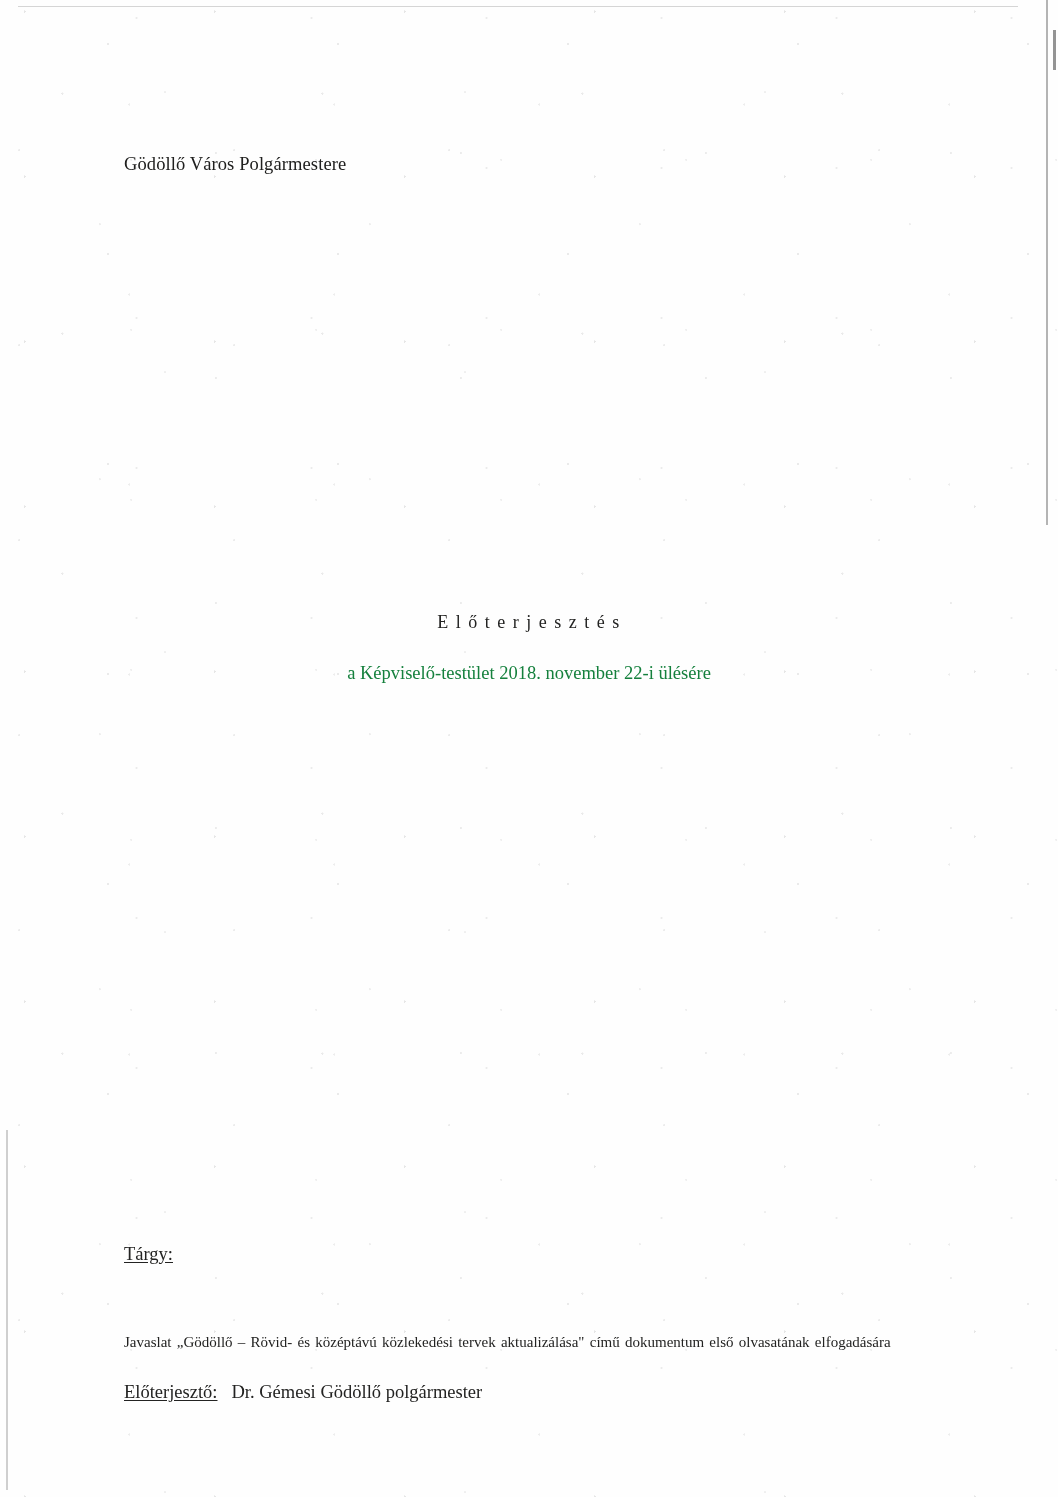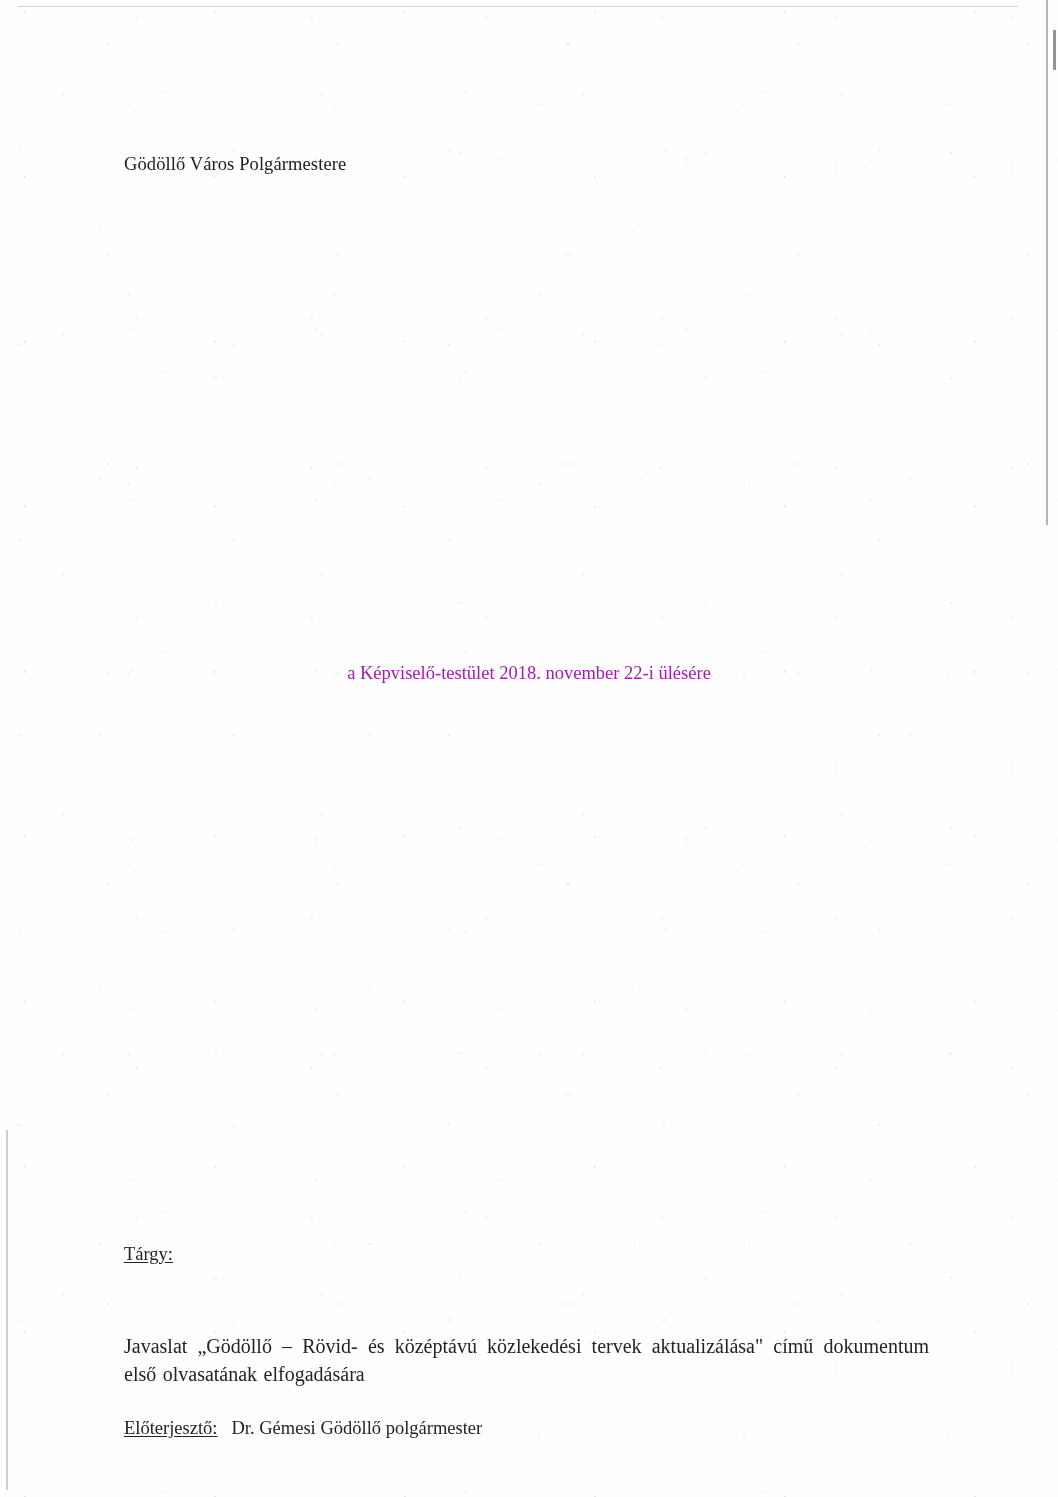--- a/index.html
+++ b/index.html
@@ -108,21 +108,21 @@
     padding-left: 6px;
   }
 
   .meeting-line {
     position: absolute;
     left: 0;
     right: 0;
     top: 651px;
     text-align: center;
     font-size: 18.5px;
-    color: #a21caf;
+    color: #15803d;
   }
 
   .subject-block {
     position: absolute;
     left: 124px;
     top: 1232px;
     width: 805px;
   }
 
   .subject-row {
@@ -138,21 +138,21 @@
     white-space: nowrap;
     color: #232322;
   }
 
   .subject-label {
     width: 88px;
     flex: 0 0 88px;
   }
 
   .subject-text {
-    font-size: 20px;
+    font-size: 15px;
     line-height: 1.42;
     color: #232322;
     text-align: justify;
     flex: 1 1 auto;
     word-spacing: 1.5px;
   }
 
   .submitter-row {
     display: flex;
     align-items: flex-end;
@@ -170,20 +170,21 @@
   }
 </style>
 </head>
 <body>
 
 <div class="page">
   <div class="content">
 
     <div class="letterhead">Gödöllő Város Polgármestere</div>
 
+    <div class="doc-type">Előterjesztés</div>
 
     <div class="meeting-line">a Képviselő-testület 2018. november 22-i ülésére</div>
 
     <div class="subject-block">
       <div class="subject-row">
         <span class="label subject-label">Tárgy:</span>
         <span class="subject-text">Javaslat „Gödöllő – Rövid- és középtávú közlekedési tervek aktualizálása" című dokumentum első olvasatának elfogadására</span>
       </div>
 
       <div class="submitter-row">

